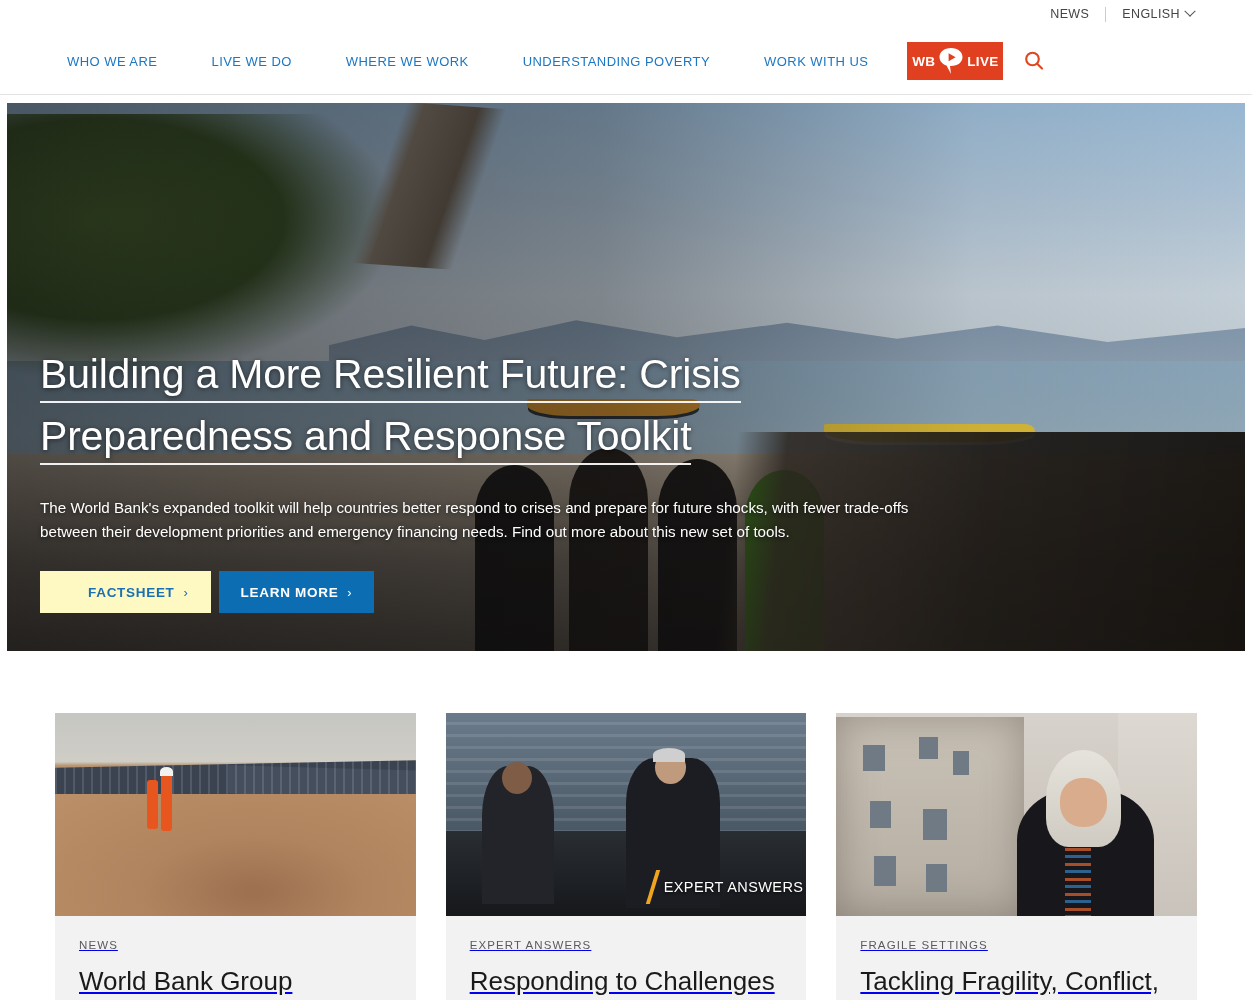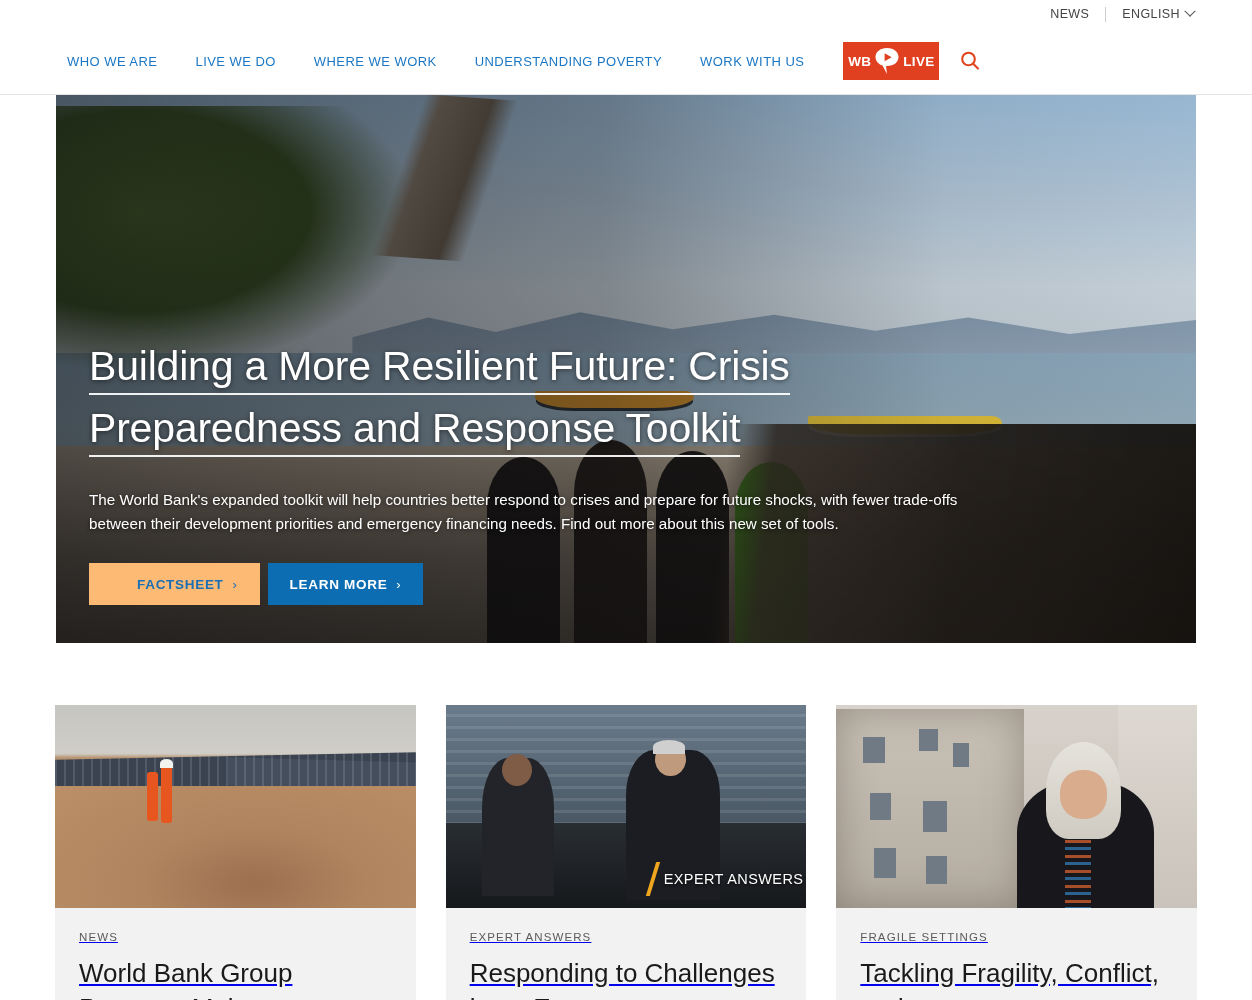--- a/index.html
+++ b/index.html
@@ -73,21 +73,21 @@
     font-weight: bold;
     color: #2e9bd6;
     letter-spacing: .7px;
     margin-top: 3px;
   }
 
   .main-nav {
     display: flex;
     align-items: center;
     margin-left: 48px;
-    gap: 0;
+    gap: 16px;
   }
   .nav-link {
     font-size: 13px;
     color: #1b77c4;
     letter-spacing: .45px;
     text-decoration: none;
     padding: 0 19px;
     white-space: nowrap;
     cursor: pointer;
   }
@@ -117,23 +117,23 @@
     margin-left: 18px;
     background: none;
     border: none;
     cursor: pointer;
     width: 26px; height: 26px;
     display: flex; align-items: center; justify-content: center;
   }
 
   
   .hero {
-    width: 1140px;
+    width: 1238px;
     height: 548px;
-    margin: 0 auto;
+    margin: 8px auto;
     position: relative;
     overflow: hidden;
   }
   .hero-photo { position: absolute; inset: 0; }
   .hero-sky {
     position: absolute; left:0; right:0; top:0; height: 58%;
     background: linear-gradient(#9fc0dc 0%, #b4cadd 30%, #cdd9e2 60%, #c3ccd2 100%);
   }
   .hero-mount {
     position: absolute; left: 26%; right: 0; top: 37%; height: 12%;
@@ -226,21 +226,21 @@
     gap: 9px;
     padding: 0 22px;
     font-size: 13.5px;
     font-weight: bold;
     letter-spacing: .7px;
     text-decoration: none;
     border: none;
     cursor: pointer;
     font-family: inherit;
   }
-  .btn-light { background: #fdba74; color: #1b6fb4; padding-left: 48px; }
+  .btn-light { background: #fef9c3; color: #1b6fb4; padding-left: 48px; }
   .btn-blue  { background: #0d6db3; color: #ffffff; }
   .btn .arr { font-size: 13px; font-weight: normal; }
 
   
   .cards {
     width: 1142px;
     margin: 62px auto 0;
     display: grid;
     grid-template-columns: repeat(3, 1fr);
     gap: 30px;

